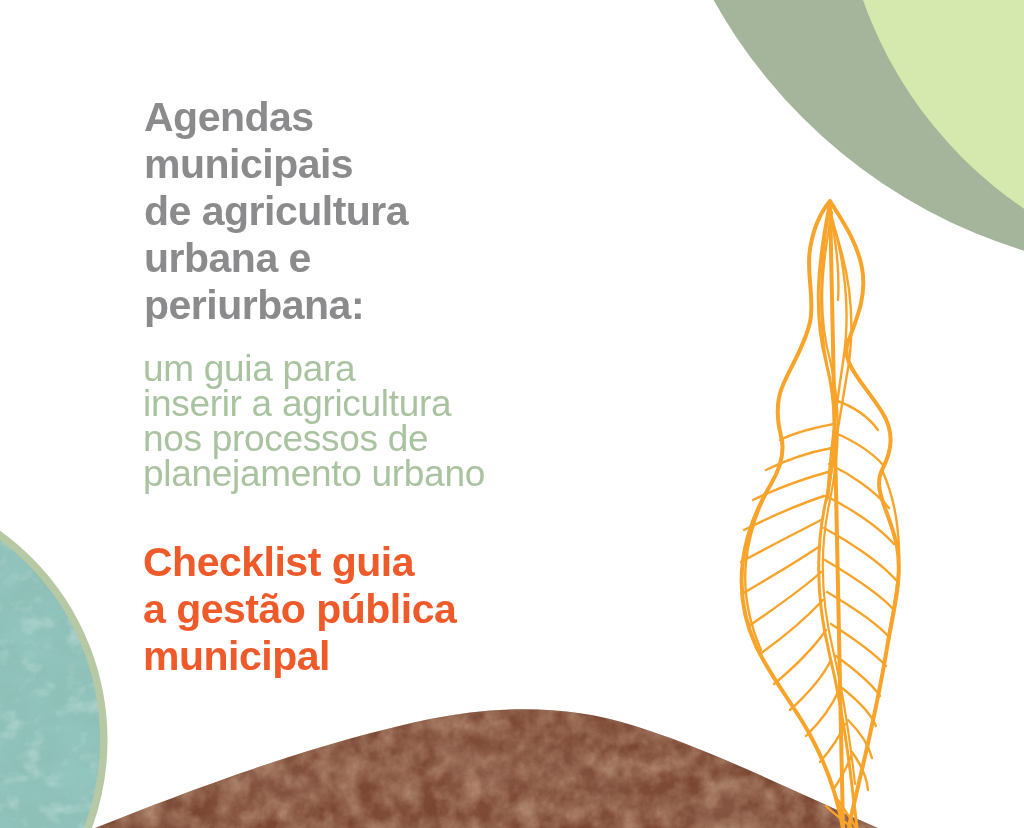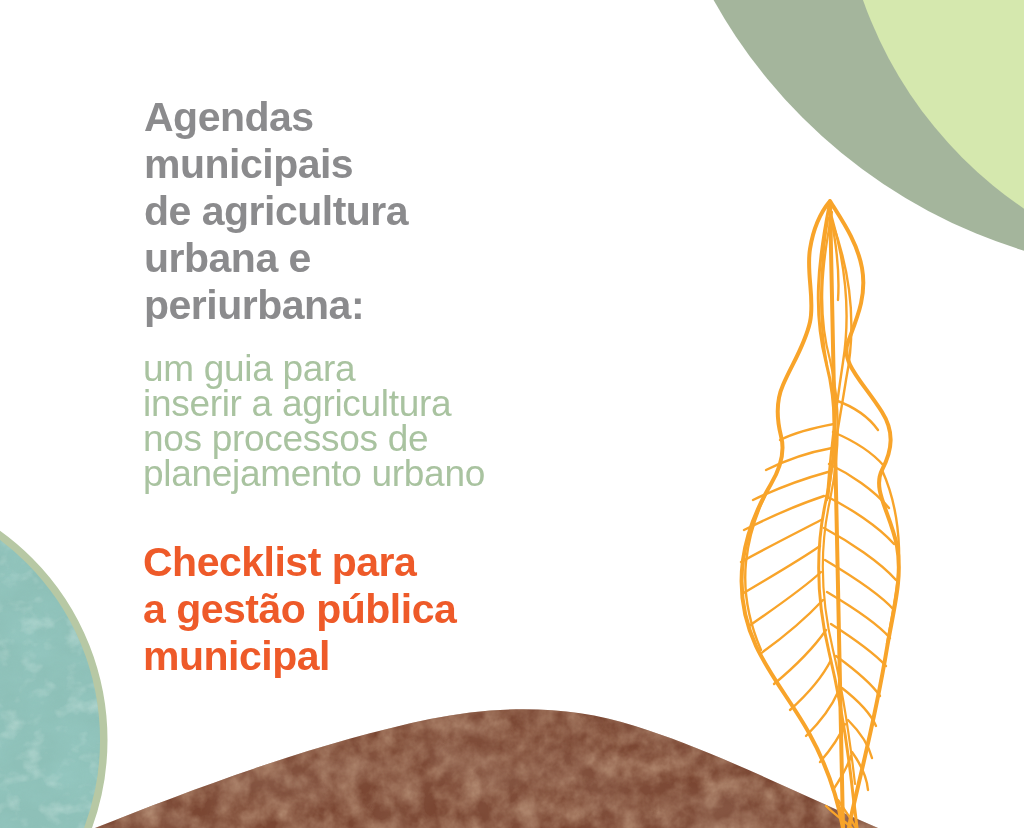--- a/index.html
+++ b/index.html
@@ -152,17 +152,17 @@
 
   <div class="txt title">Agendas
 municipais
 de agricultura
 urbana e
 periurbana:</div>
   <div class="txt subtitle">um guia para
 inserir a agricultura
 nos processos de
 planejamento urbano</div>
-  <div class="txt checklist">Checklist para
+  <div class="txt checklist">Checklist guia
 a gestão pública
 municipal</div>
 
 </div>
 
 </body></html>

